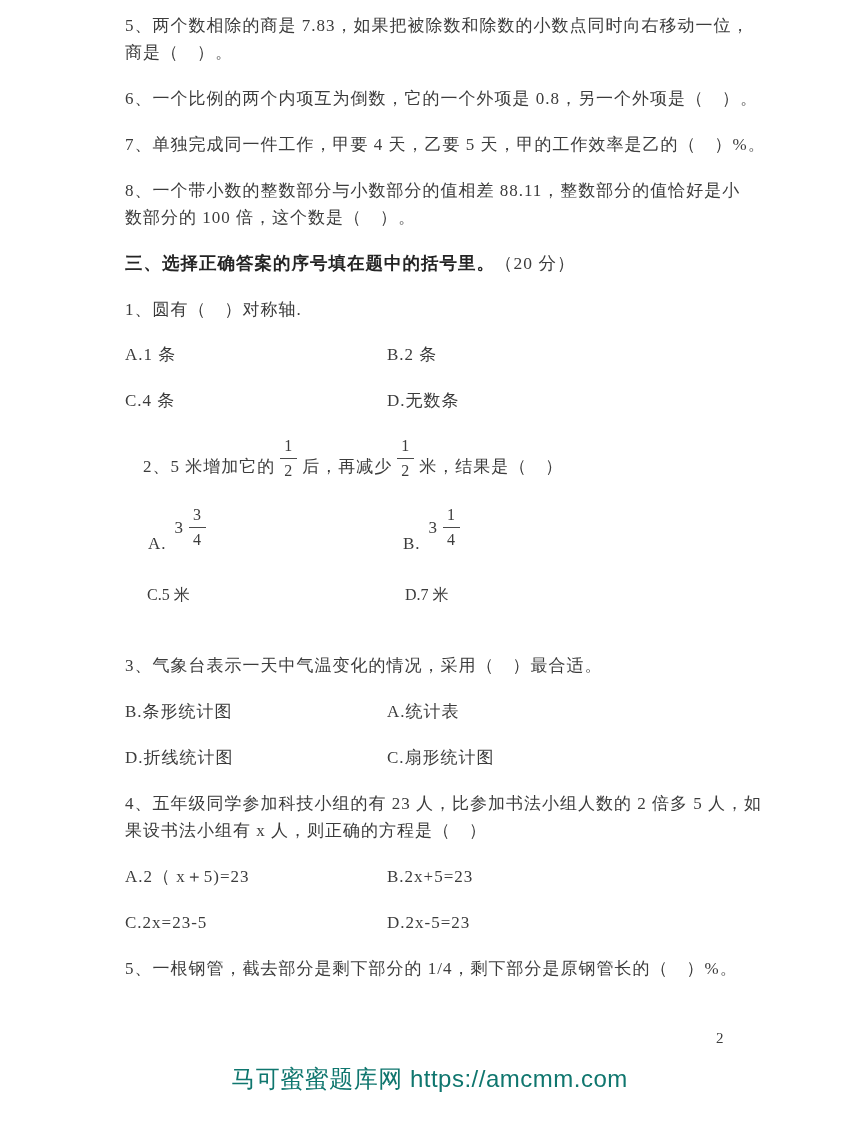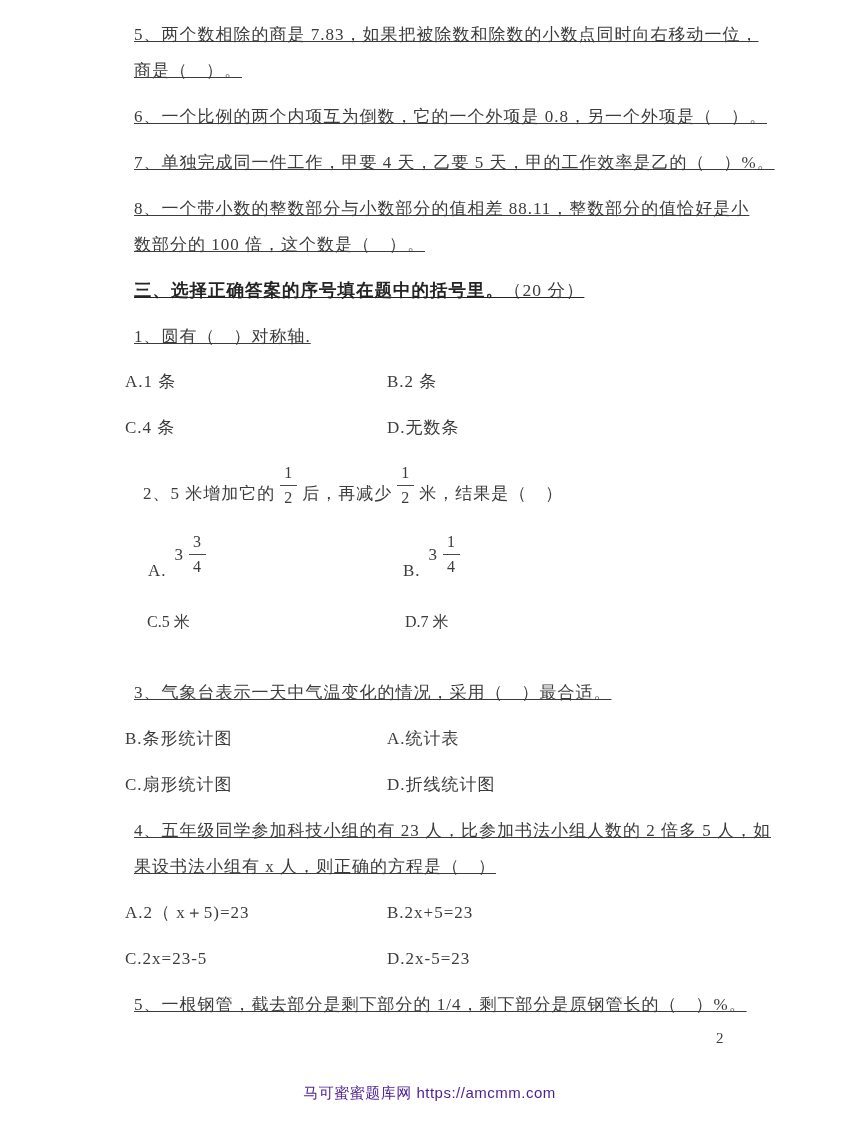--- a/index.html
+++ b/index.html
@@ -7,26 +7,25 @@
     position:relative;
     width:859px;height:1122px;
     box-sizing:border-box;
     padding:12px 124px 0 125px;
     background:#ffffff;
     font-family:"Liberation Serif","DejaVu Serif",serif;
     color:#3c3c3c;
     overflow:hidden;
   }
   .line{
-    margin:9px;
+    margin:0;
     font-size:17px;
     line-height:27px;
     letter-spacing:1px;
     white-space:nowrap;
-    text-decoration:underline;
   }
   .mt{margin-top:19px;}
   .mt18{margin-top:18px;font-family:Liberation Serif, serif;}
   .heading{
     font-weight:bold;
     color:#242424;
     font-size:17.5px;
   }
   .heading .score{font-weight:normal;color:#3c3c3c;text-align:right;}
   .opt-row{
@@ -92,24 +91,23 @@
     font-size:15px;
     color:#3c3c3c;
   }
   .footer{
     position:absolute;
     top:1063px;
     left:0;
     width:859px;
     text-align:center;
     font-family:"Liberation Sans","DejaVu Sans",sans-serif;
-    font-size:15px;
+    font-size:24px;
     letter-spacing:0.5px;
-    color:#4c1d95;
-    margin-top:21px;
+    color:#0f766e;
   }
 </style>
 </head>
 <body>
 
 <div class="page">
 
   <p class="line">5、两个数相除的商是 7.83，如果把被除数和除数的小数点同时向右移动一位，</p>
   <p class="line">商是（　）。</p>
 
@@ -171,22 +169,22 @@
     <span>C.5 米</span>
     <span>D.7 米</span>
   </div>
 
   <p class="line mt46">3、气象台表示一天中气温变化的情况，采用（　）最合适。</p>
   <div class="opt-row mt">
     <span>B.条形统计图</span>
     <span>A.统计表</span>
   </div>
   <div class="opt-row mt">
+    <span>D.折线统计图</span>
     <span>C.扇形统计图</span>
-    <span>D.折线统计图</span>
   </div>
 
   <p class="line mt">4、五年级同学参加科技小组的有 23 人，比参加书法小组人数的 2 倍多 5 人，如</p>
   <p class="line">果设书法小组有 x 人，则正确的方程是（　）</p>
   <div class="opt-row mt">
     <span>A.2（ x＋5)=23</span>
     <span>B.2x+5=23</span>
   </div>
   <div class="opt-row mt">
     <span>C.2x=23-5</span>

